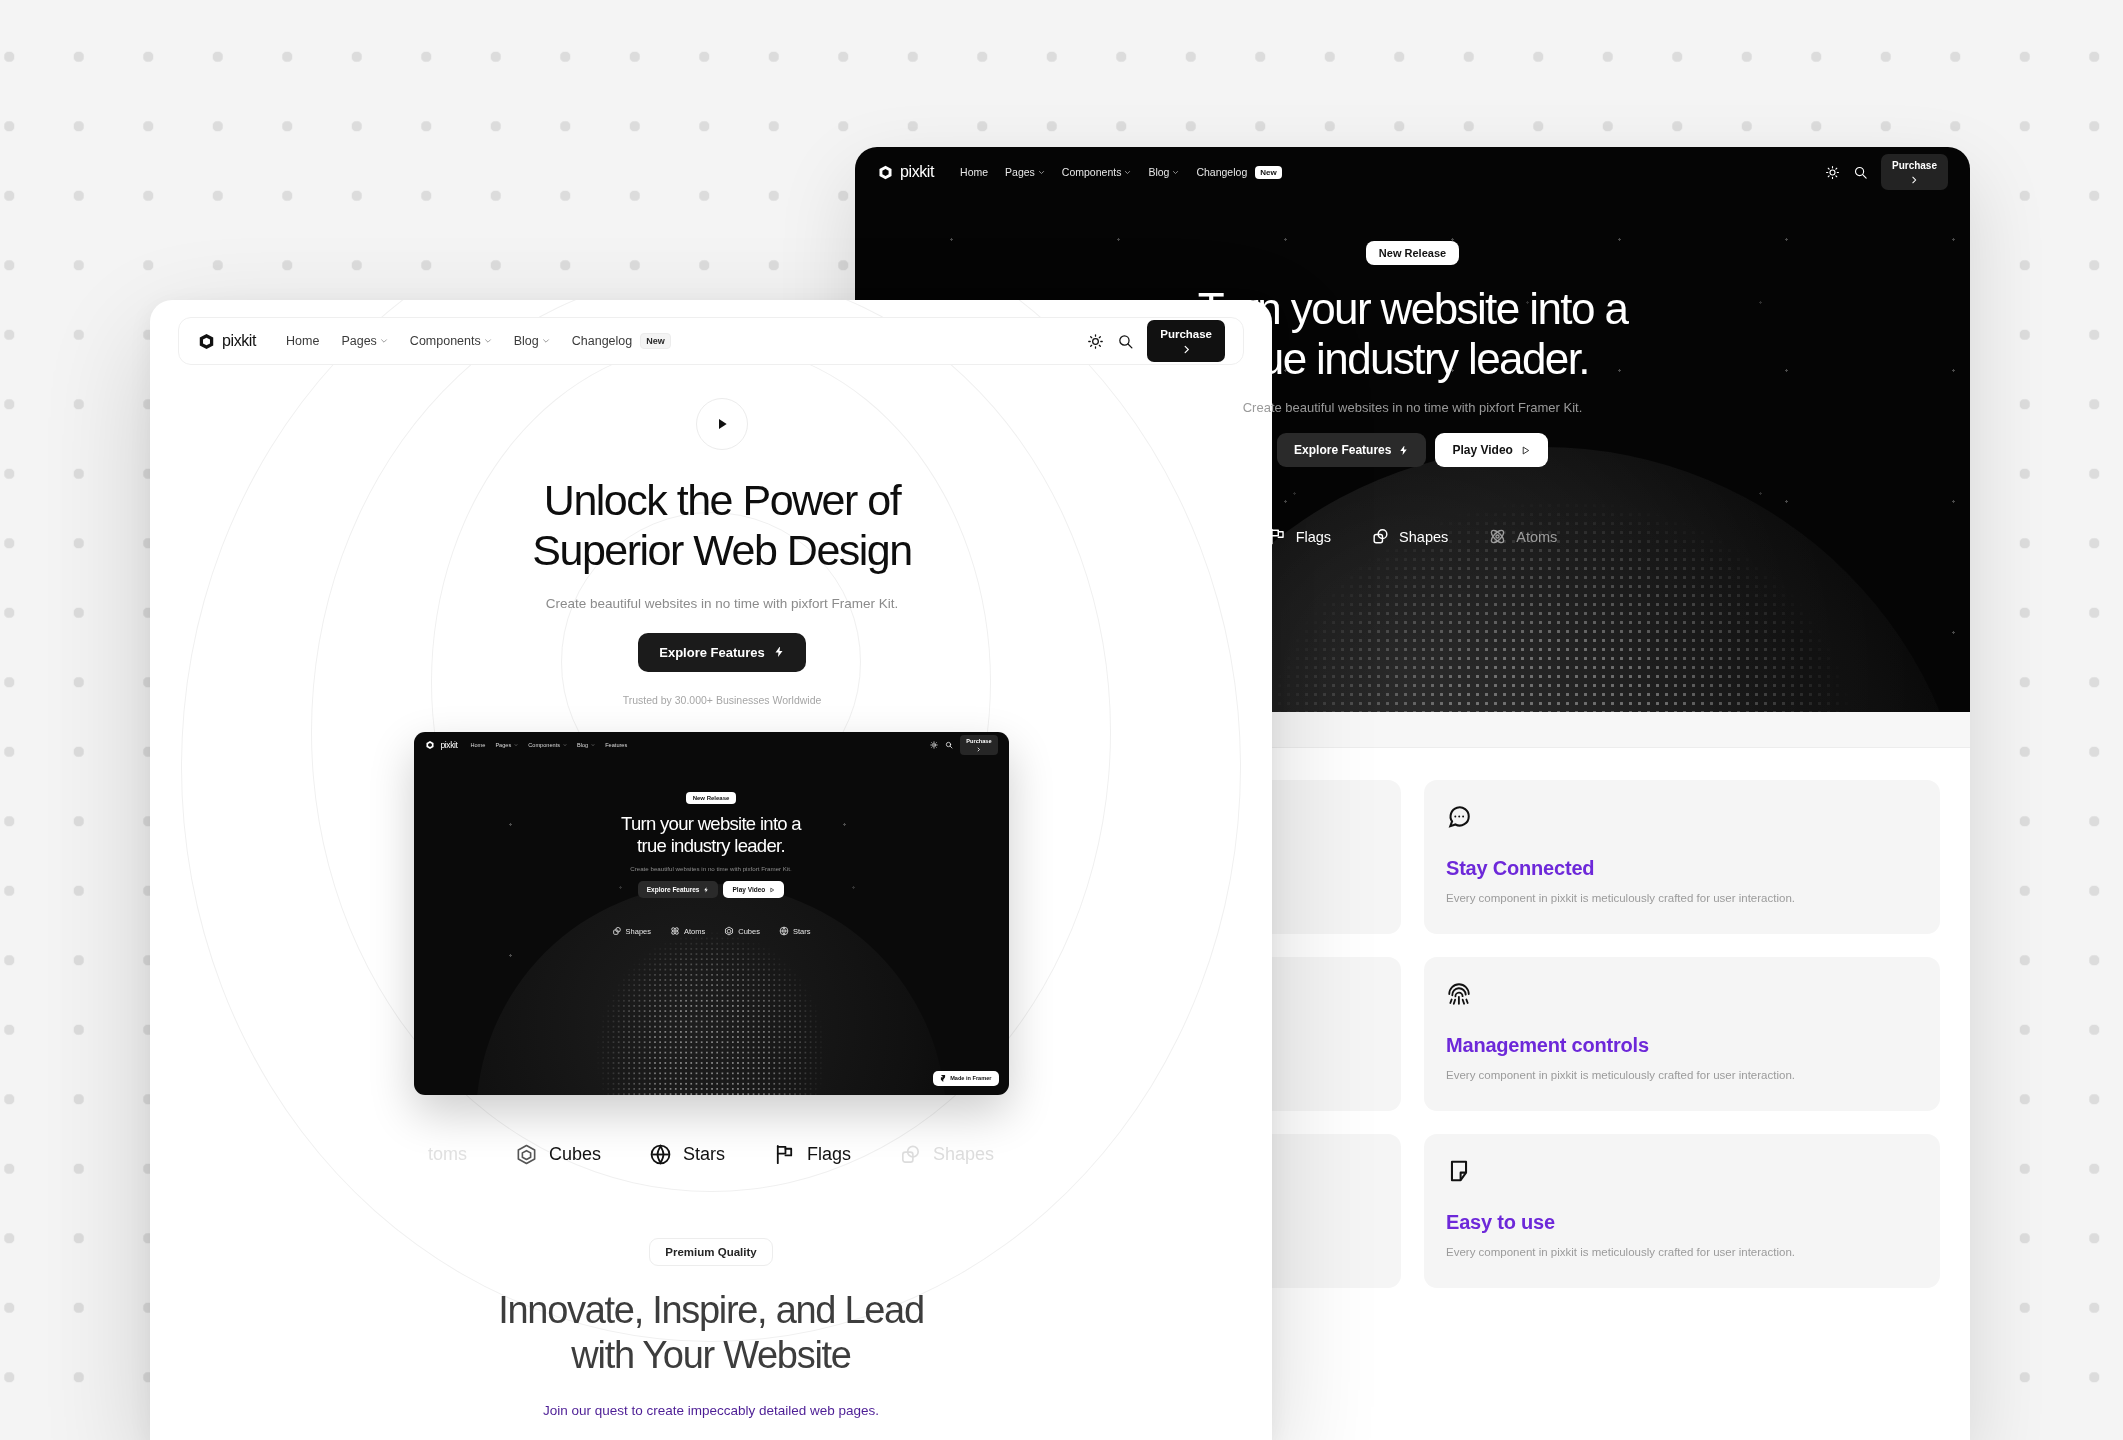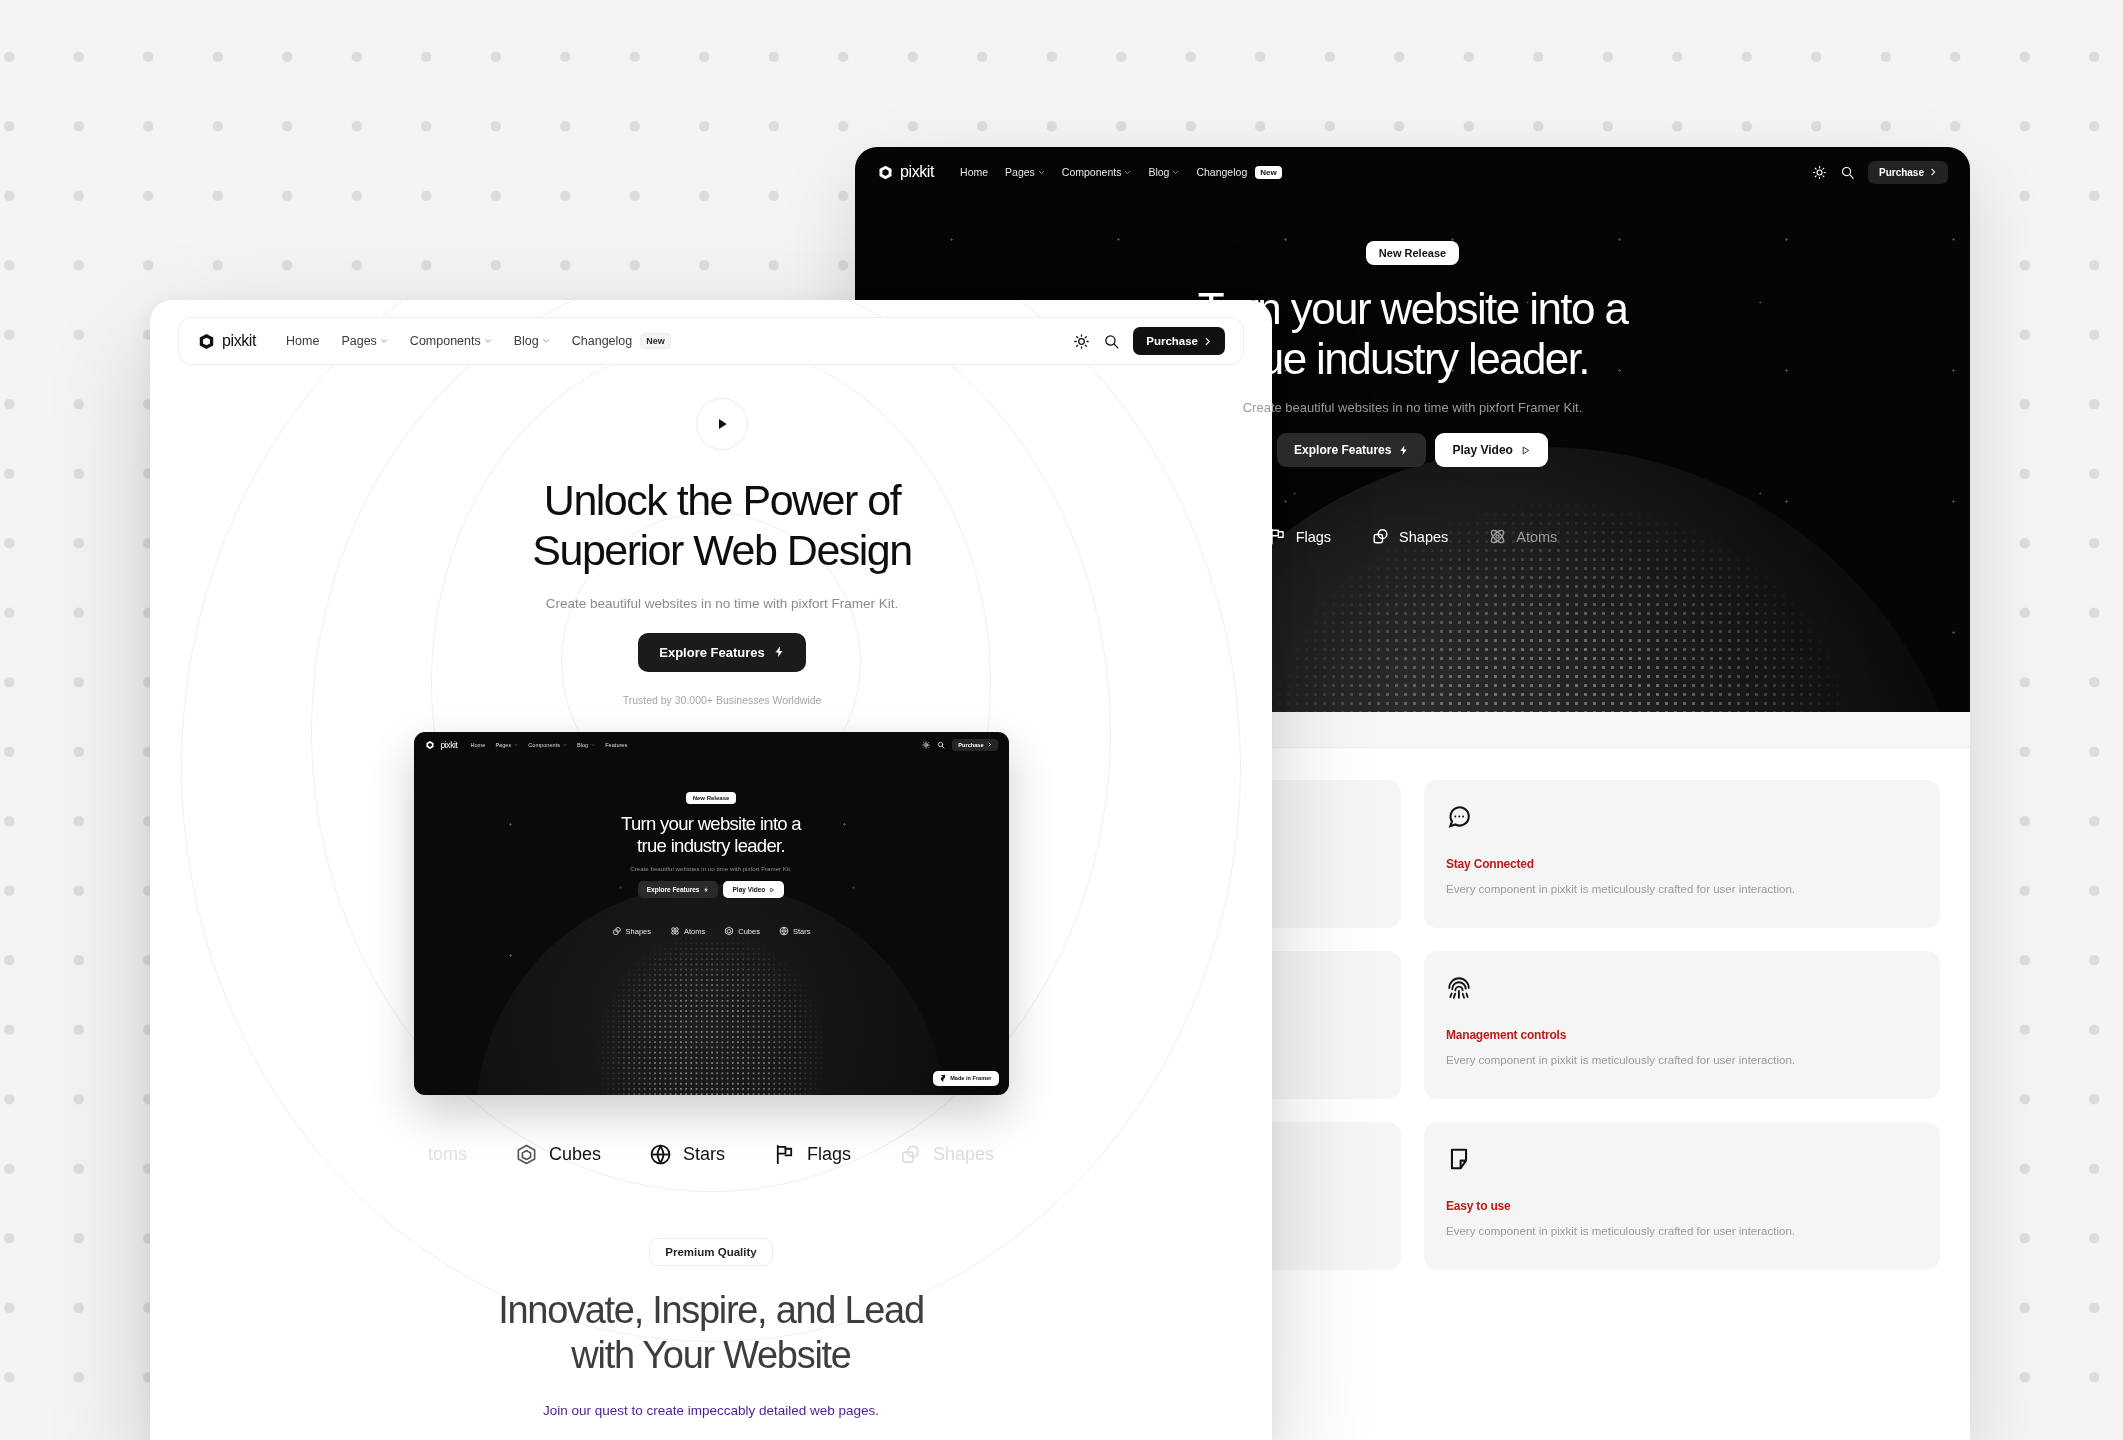--- a/index.html
+++ b/index.html
@@ -100,21 +100,21 @@
     font-size: 8px; font-weight: 700; padding: 2px 5px;
     border-radius: 4px; margin-left: 5px;
   }
   .dark-nav .pill-new { background: #fff; color: #111; }
 
   .nav-right { margin-left: auto; display: flex; align-items: center; gap: 13px; }
   .icon-btn { width: 15px; height: 15px; display: block; flex: none; cursor: pointer; }
   .btn-purchase {
     display: flex; align-items: center; gap: 5px;
     font-size: 10px; font-weight: 700;
-    padding: 6px 11px; border-radius: 7px; white-space: nowrap;
+    padding: 6px 11px; border-radius: 7px; white-space: nowrap; flex-direction: column;
   }
   .dark-nav .btn-purchase { background: #232323; color: #fff; }
 
   .dark-hero-body {
     position: relative; z-index: 3;
     text-align: center; padding-top: 44px;
   }
   .badge-release {
     display: inline-block; background: #fff; color: #121212;
     font-size: 11px; font-weight: 600; padding: 6px 13px; border-radius: 8px;
@@ -155,21 +155,21 @@
   .announce .txt { font-size: 11px; color: #6f6f6f; }
   .announce .cta { font-size: 11px; font-weight: 700; color: #111; display: flex; align-items: center; gap: 4px; }
 
   
   .feat-wrap { background: #fff; padding: 32px 30px 28px; }
   .feat-grid { display: grid; grid-template-columns: 1fr 1fr; gap: 23px; }
   .feat-card {
     background: #f5f5f5; border-radius: 13px; padding: 24px 22px 26px; min-height: 148px;
   }
   .feat-card .ic { width: 26px; height: 26px; margin-bottom: 23px; }
-  .feat-title { font-size: 12px; font-weight: 600; color: #b91c1c; letter-spacing: -.2px; }
+  .feat-title { font-size: 20px; font-weight: 600; color: #6d28d9; letter-spacing: -.2px; }
   .feat-desc { font-size: 11.5px; line-height: 1.75; color: #9b9b9b; margin-top: 8px; }
 
   
   .dark-bottom { background: #fff; padding: 42px 30px 0; }
   .pq-badge {
     display: inline-block; border: 1px solid #e8e8e8; border-radius: 8px;
     font-size: 10.5px; font-weight: 600; color: #2b2b2b; padding: 6px 13px;
   }
   .bottom-h2 {
     font-size: 37px; line-height: 1.18; font-weight: 400;

